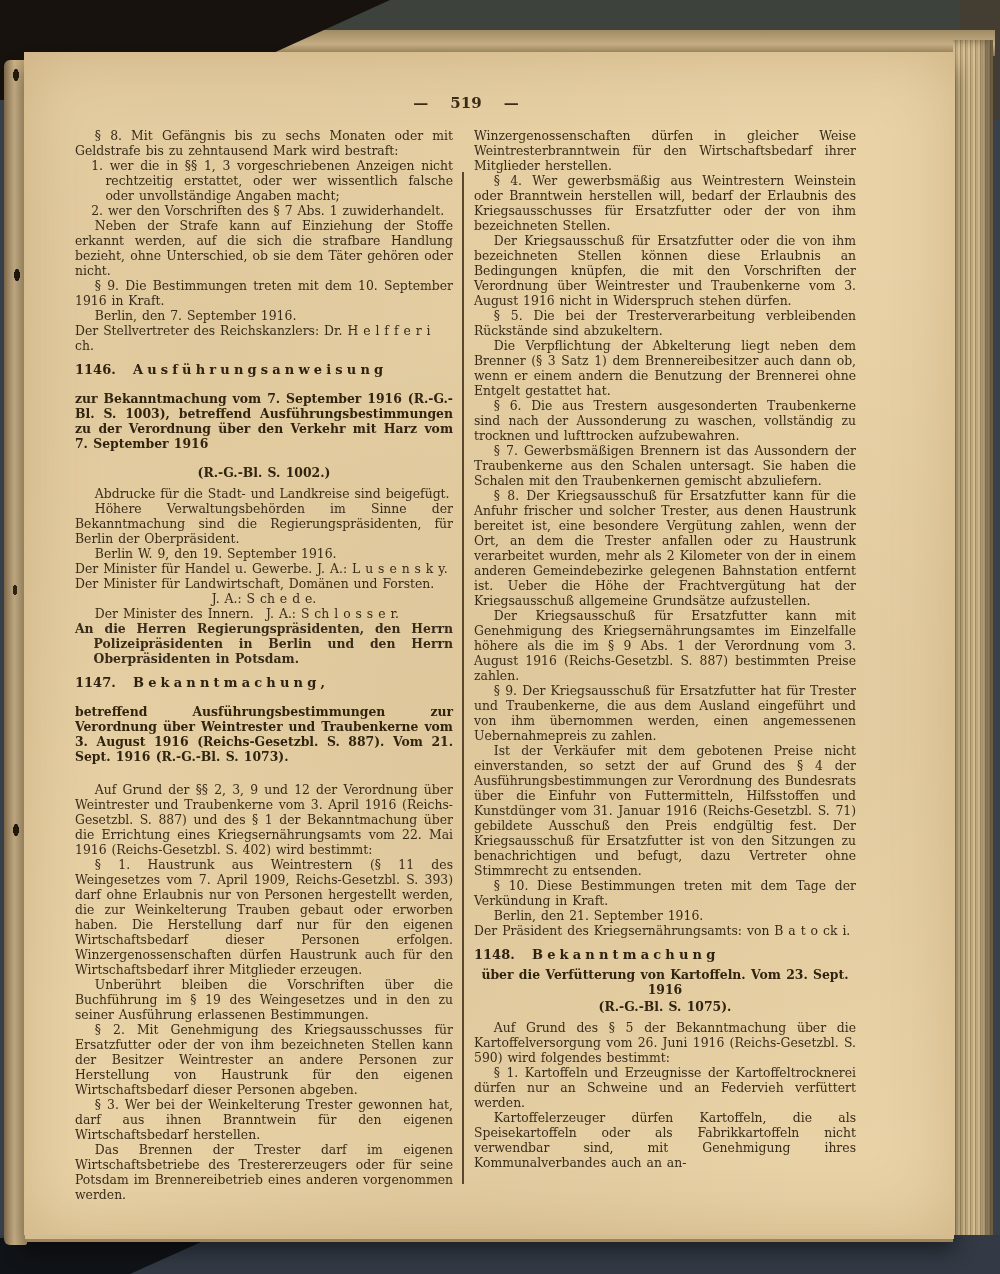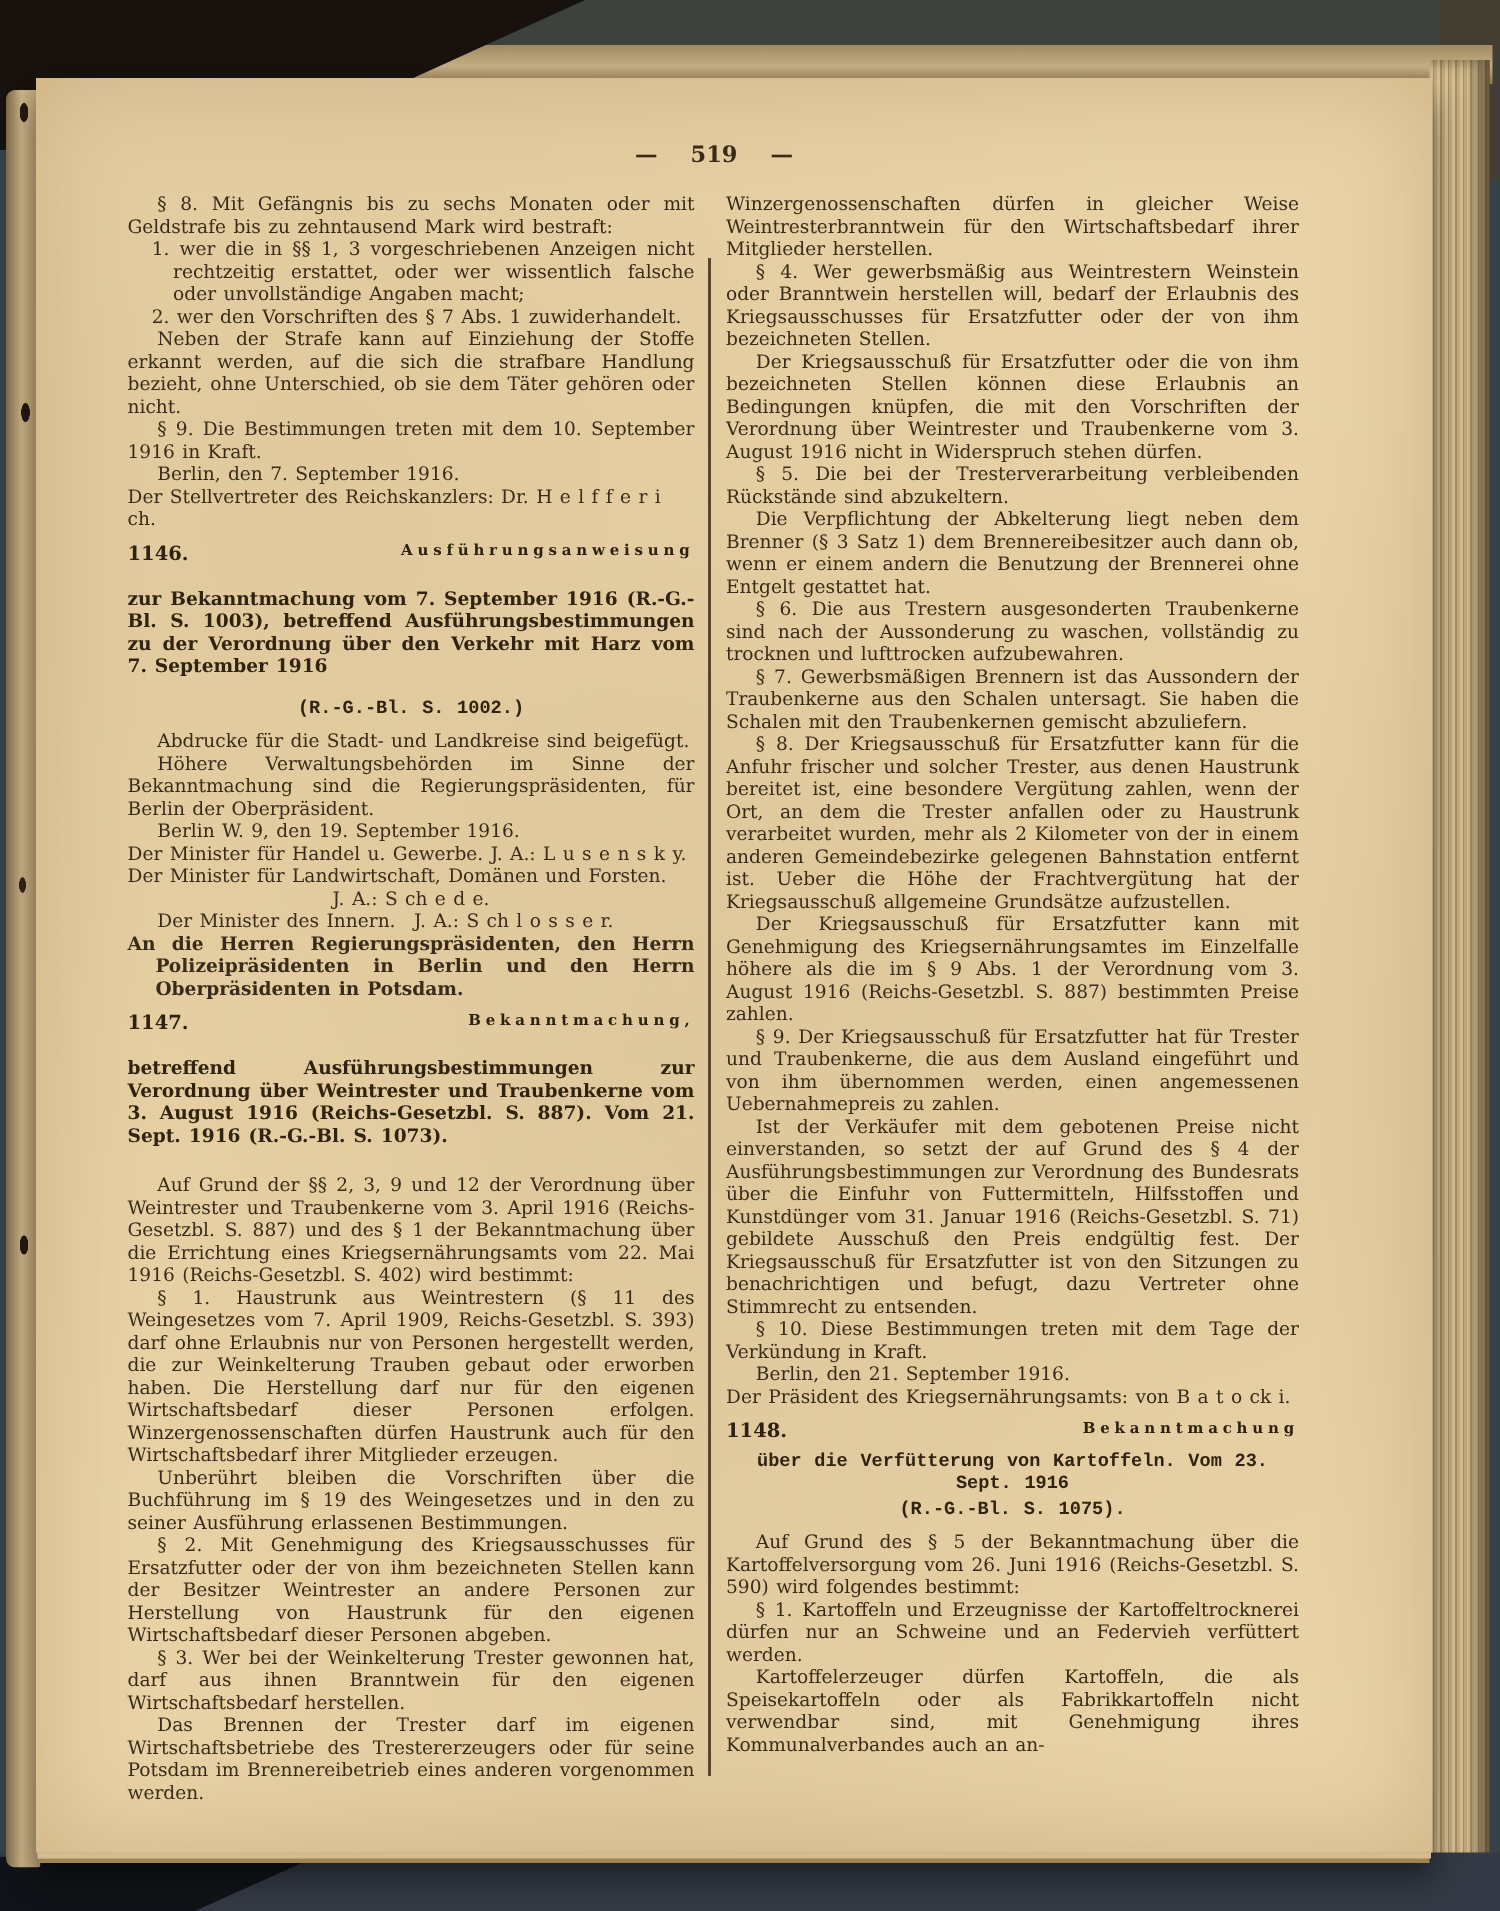--- a/index.html
+++ b/index.html
@@ -31,41 +31,41 @@
       linear-gradient(90deg,#7c674a,#cdb488 45%,#b89e73);}
   
   .page{position:absolute;left:24px;top:52px;width:931px;height:1183px;
     background:#e8d2a6;
     background-image:
       radial-gradient(ellipse at 20% 25%, rgba(125,92,50,.08), transparent 55%),
       radial-gradient(ellipse at 78% 55%, rgba(125,92,50,.07), transparent 50%),
       radial-gradient(ellipse at 45% 85%, rgba(110,80,45,.06), transparent 50%);
     box-shadow:inset 0 0 70px rgba(140,100,50,.28),
       0 5px 0 -1px #d3bc90, 0 9px 0 -2px #a08455, 0 16px 20px rgba(0,0,0,.45);}
-  .content{position:absolute;left:61px;top:42px;width:782px;}
+  .content{position:absolute;left:51px;top:42px;width:782px;}
   .pagehead{text-align:center;font-weight:bold;font-size:15px;color:#3a2b16;margin:0 0 16px 0;}
   .pagehead .dash{display:inline-block;margin:0 22px;}
   .cols{display:flex;align-items:stretch;}
   .col{width:378px;}
   .col.right{width:382px;}
   .divider{width:2px;background:#5a462c;margin:44px 10px 18px 9px;}
   
   .t{font-size:12.4px;line-height:15px;color:#382b19;text-align:justify;margin:0;text-indent:1.6em;
      word-spacing:1px;}
   .flush{text-indent:0;}
   .list{text-indent:-1.15em;padding-left:2.45em;}
   .hang{text-indent:-1.5em;padding-left:1.5em;text-align:justify;font-weight:bold;}
   .dateline{text-align:left;}
   .signature{text-indent:0;text-align:left;}
   .center{text-indent:0;text-align:center;}
   .sechead{display:flex;margin:9px 0 5px 0;font-weight:bold;color:#2e2110;}
   .secnum{flex:none;width:58px;font-size:13px;text-indent:0;}
-  .sectitle{flex:1;text-align:right;font-size:10px;letter-spacing:.32em;text-indent:0;}
+  .sectitle{flex:1;text-align:left;font-size:13px;letter-spacing:.32em;text-indent:0;}
   .subtitle{font-weight:bold;text-indent:0;margin:14px 0;color:#30230f;}
-  .subcenter{font-weight:bold;text-indent:0;text-align:center;margin:2px 0;color:#30230f;font-family:Liberation Mono, monospace;}
+  .subcenter{font-weight:bold;text-indent:0;text-align:center;margin:2px 0;color:#30230f;}
   .gap{height:4px;}
 </style>
 </head>
 <body>
 
 <div class="top-band"></div>
 <div class="tr-dark"></div>
 <div class="stack-top"></div>
 <div class="tl-dark"></div>
 <div class="stack-right"></div>

